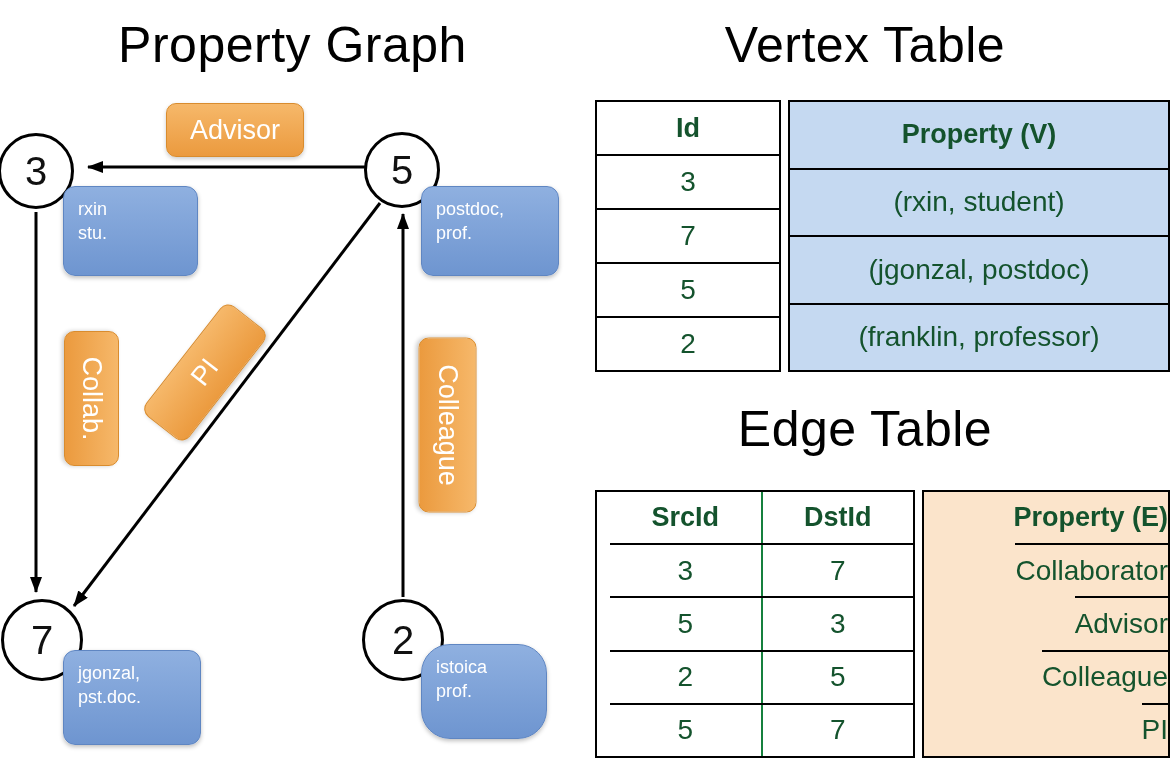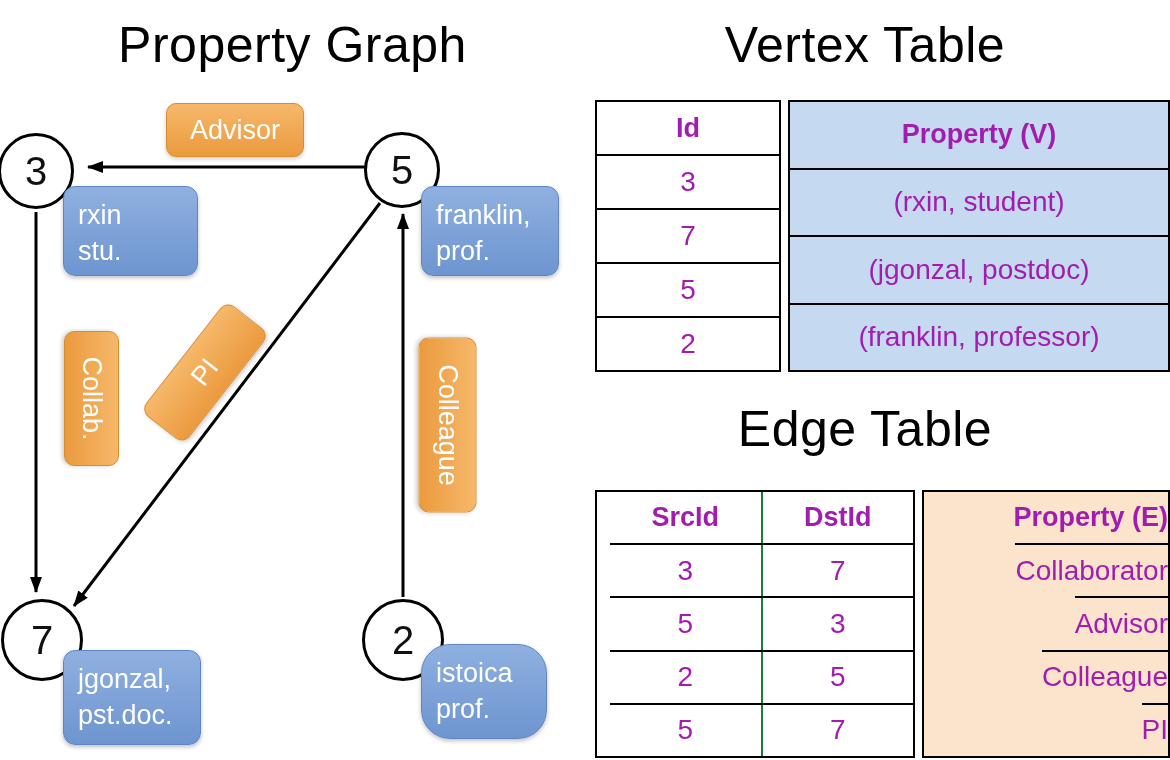--- a/index.html
+++ b/index.html
@@ -40,21 +40,21 @@
   #v7 { left: 1px;  top: 599px; width: 82px; height: 82px; }
   #v2 { left: 362px; top: 599px; width: 82px; height: 82px; }
 
   .vbox {
     position: absolute;
     box-sizing: border-box;
     border-radius: 12px;
     background: linear-gradient(180deg, #8fb0e0, #6e95d0);
     border: 1px solid #5f86c2;
     color: #fff;
-    font-size: 27px;
+    font-size: 18px;
     line-height: 1.35;
     padding: 10px 6px 0 14px;
     box-shadow: 0 2px 4px rgba(0,0,0,0.25);
   }
   #box-rxin     { left: 63px;  top: 186px; width: 135px; height: 90px; }
   #box-franklin { left: 421px; top: 186px; width: 138px; height: 90px; }
   #box-jgonzal  { left: 63px;  top: 650px; width: 138px; height: 95px; }
   #box-istoica  { left: 421px; top: 644px; width: 126px; height: 95px; border-radius: 29px; }
 
   .ebox {
@@ -83,21 +83,21 @@
     display: flex; flex-direction: column;
     background: #fff;
   }
   .col.bg-blue   { background: #C5D9F1; }
   .col.bg-orange { background: #FBE4CB; }
   .cell-row { flex: 1; display: flex; border-top: 2px solid #000; }
   .cell-row:first-child { border-top: none; }
   .cell {
     flex: 1;
     display: flex; align-items: center; justify-content: center;
-    font-size: 28px; color: #a21caf; font-weight: 300;
+    font-size: 28px; color: #14532d; font-weight: 300;
     white-space: nowrap;
   }
   .cell + .cell { border-left: 2px solid #15803d; }
   .hdr { font-weight: bold; font-size: 27px; }
   #vt-id-col  { width: 186px; }
   #vt-prop-col { flex: 1; }
   #et-src-dst-col { width: 320px; padding-left: 13px; }
   #et-prop-col { flex: 1; align-items: flex-end; }
 </style>
 </head>
@@ -141,21 +141,21 @@
 </div>
 <div class="ebox" id="box-colleague">
   <span>Colleague</span>
 </div>
 
 <div class="vbox" id="box-rxin">
   <div>rxin</div>
   <div>stu.</div>
 </div>
 <div class="vbox" id="box-franklin">
-  <div>franklin,</div>
+  <div>postdoc,</div>
   <div>prof.</div>
 </div>
 <div class="vbox" id="box-jgonzal">
   <div>jgonzal,</div>
   <div>pst.doc.</div>
 </div>
 <div class="vbox" id="box-istoica">
   <div>istoica</div>
   <div>prof.</div>
 </div>

